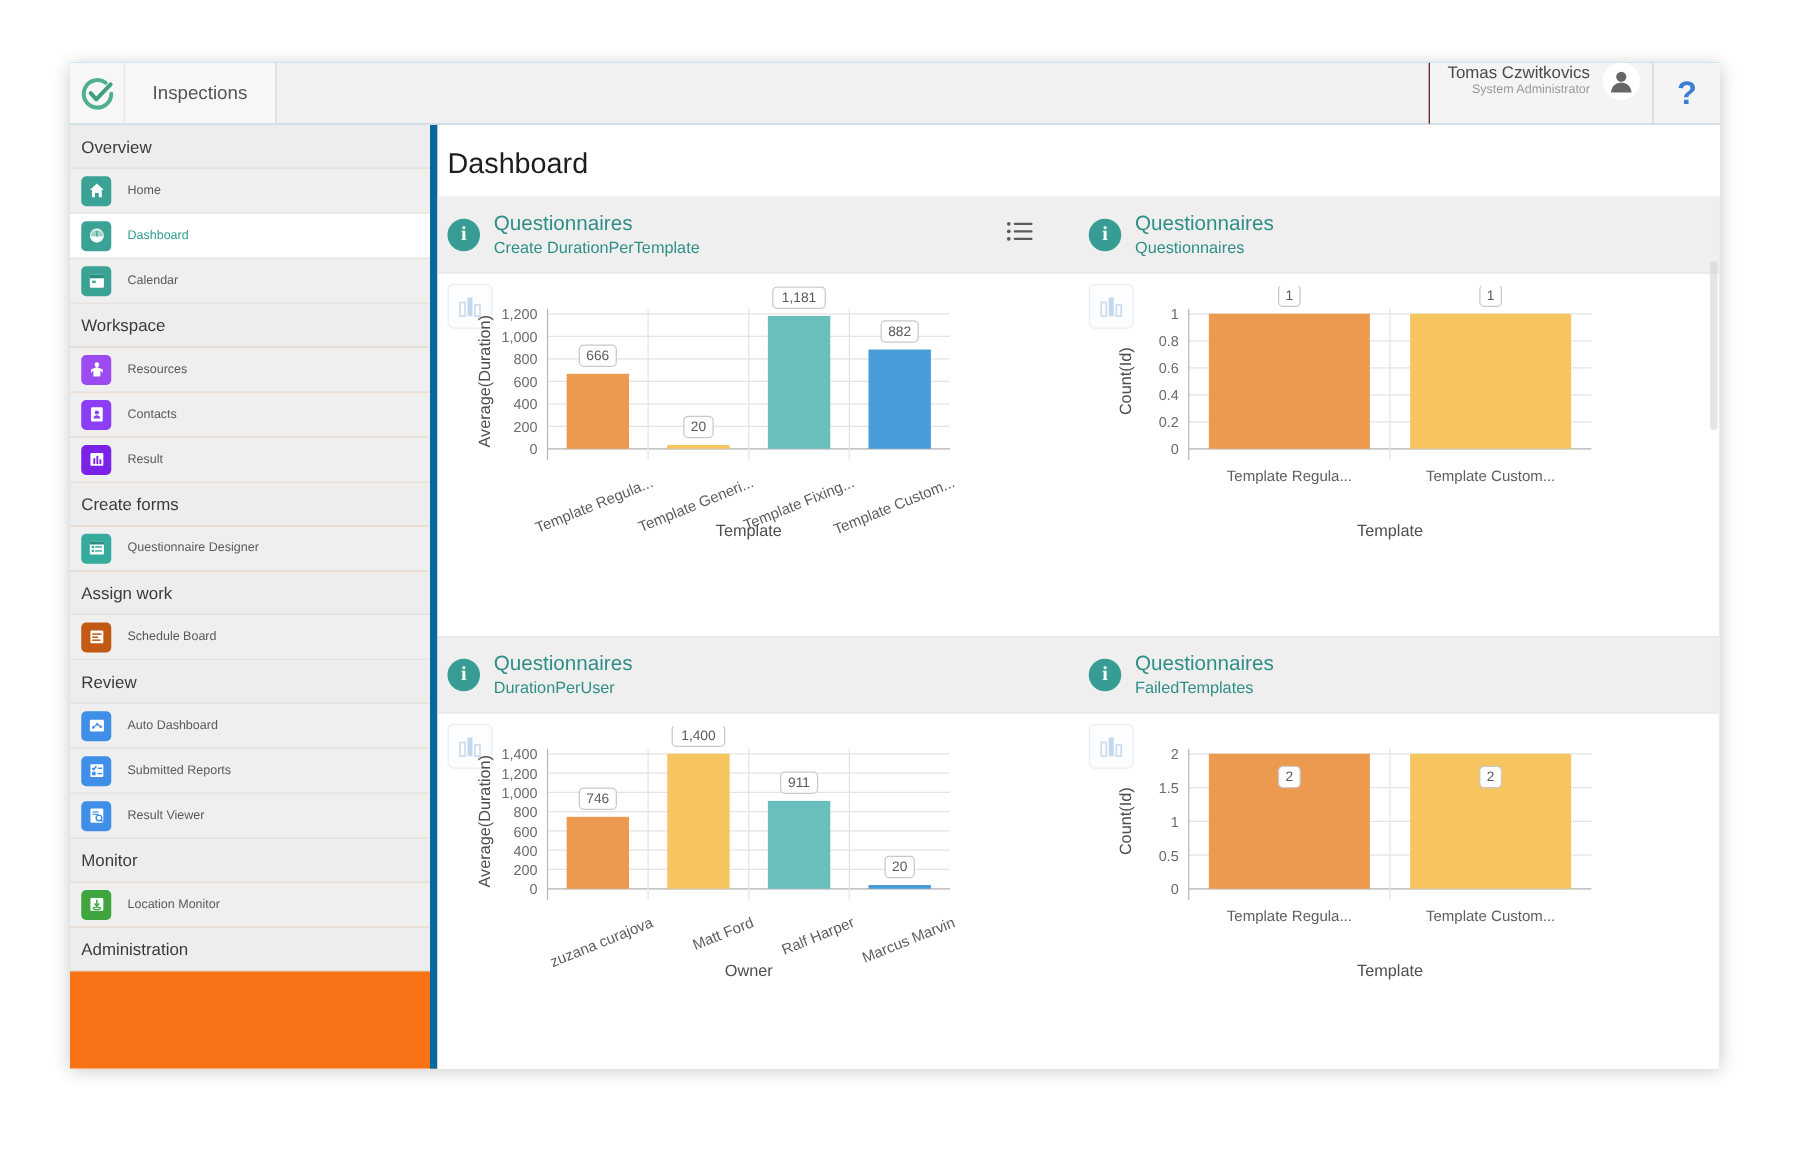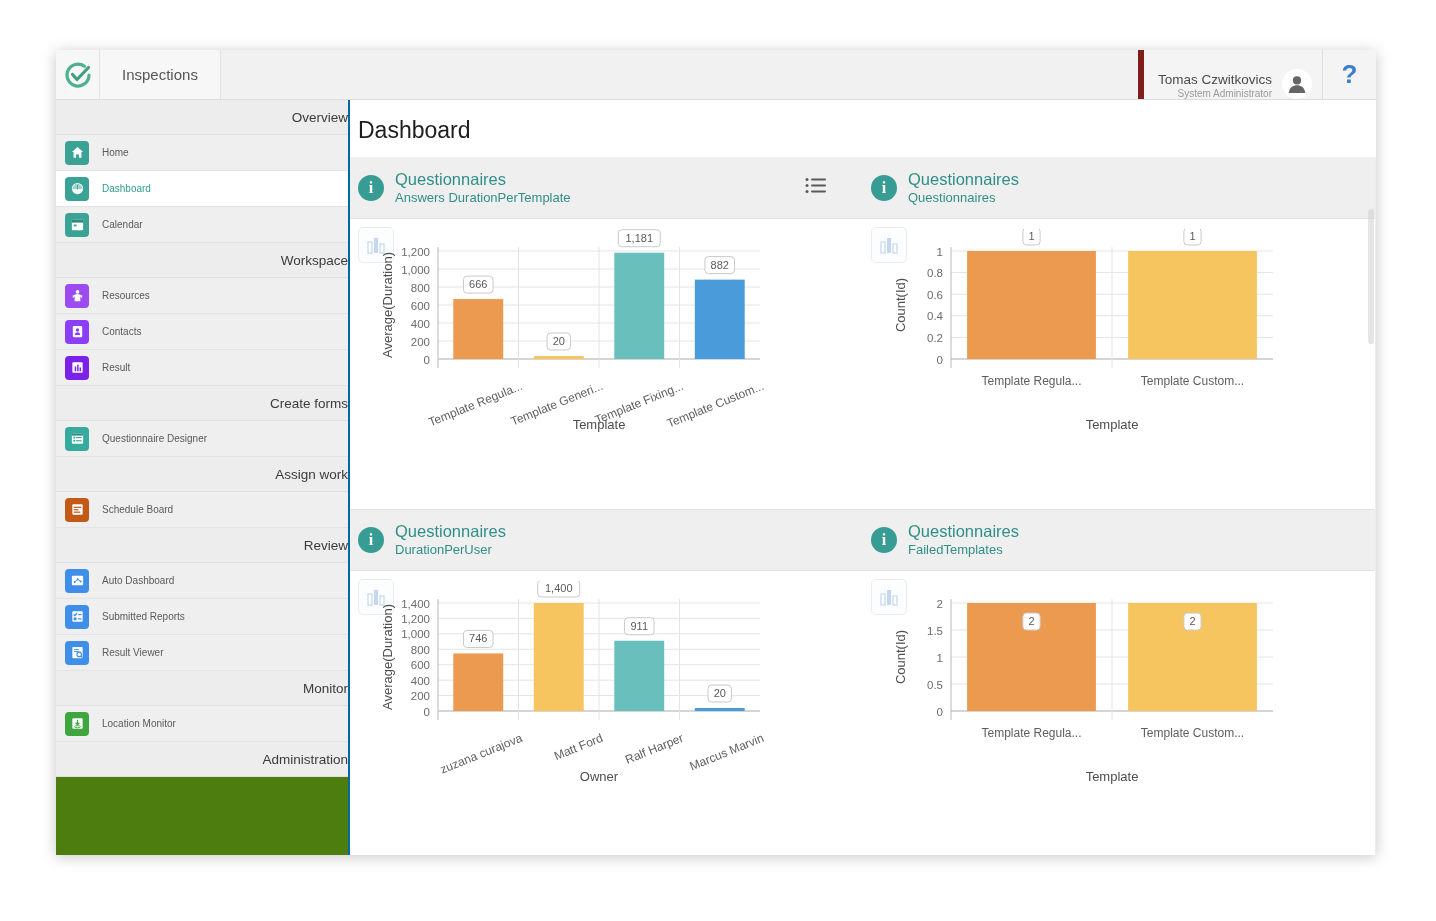--- a/index.html
+++ b/index.html
@@ -38,23 +38,23 @@
   .app-tab {
     display: flex; align-items: center;
     padding: 0 22px;
     font-size: 15px;
     color: #555;
     background: #f7f7f7;
     border-right: 1px solid #e2e2e2;
   }
   .topbar-spacer { flex: 1 1 auto; background:#f1f1f1; }
   .user-cell {
-    display: flex; align-items: flex-end; gap: 10px;
+    display: flex; align-items: flex-start; gap: 10px;
     padding: 0 10px 0 14px;
-    border-left: 6px solid #7f1d1d;
+    border-left: 1px solid #7f1d1d;
     background: #f4f4f4;
   }
   .user-text { text-align: right; line-height: 1.15; }
   .user-name { font-size: 13.5px; color: #4a4a4a; }
   .user-role { font-size: 10px; color: #9a9a9a; }
   .avatar {
     width: 30px; height: 30px; border-radius: 50%;
     background: #fff;
     display: flex; align-items: center; justify-content: center;
   }
@@ -67,25 +67,24 @@
     font-size: 26px; font-weight: bold;
   }
 
   
   .body-row { display: flex; flex: 1 1 auto; min-height: 0; }
 
   
   .sidebar {
     width: 294px;
     flex: 0 0 294px;
-    background: #4d7c0f;
-    border-right: 2px solid #0369a1;
+    background: #f97316;
+    border-right: 6px solid #0369a1;
     overflow: hidden;
     position: relative;
-    text-align: right;
   }
   .nav-group {
     font-size: 13.5px;
     color: #3b3b3b;
     padding: 10px 0 9px 9px;
     background: #ededed;
     border-bottom: 1px solid #e0e0e0;
   }
   .nav-item {
     display: flex; align-items: center;
@@ -357,21 +356,21 @@
       <div class="page-title">Dashboard</div>
 
       <div class="panels">
         <div class="main-rightline"></div>
 
         <div class="panel-headers">
           <div class="panel-head">
             <div class="info-ico">i</div>
             <div class="panel-titles">
               <div class="panel-t1">Questionnaires</div>
-              <div class="panel-t2">Answers DurationPerTemplate</div>
+              <div class="panel-t2">Create DurationPerTemplate</div>
             </div>
           </div>
           <div class="panel-head">
             <span class="list-ico">
               <svg width="22" height="18" viewBox="0 0 22 18">
                 <g fill="#5a5a5a">
                   <circle cx="2" cy="2.5" r="1.5"></circle>
                     <rect x="6" y="1.6" width="15" height="1.8" rx=".8"></rect>
                   <circle cx="2" cy="8.5" r="1.5"></circle>
                     <rect x="6" y="7.6" width="15" height="1.8" rx=".8"></rect>

